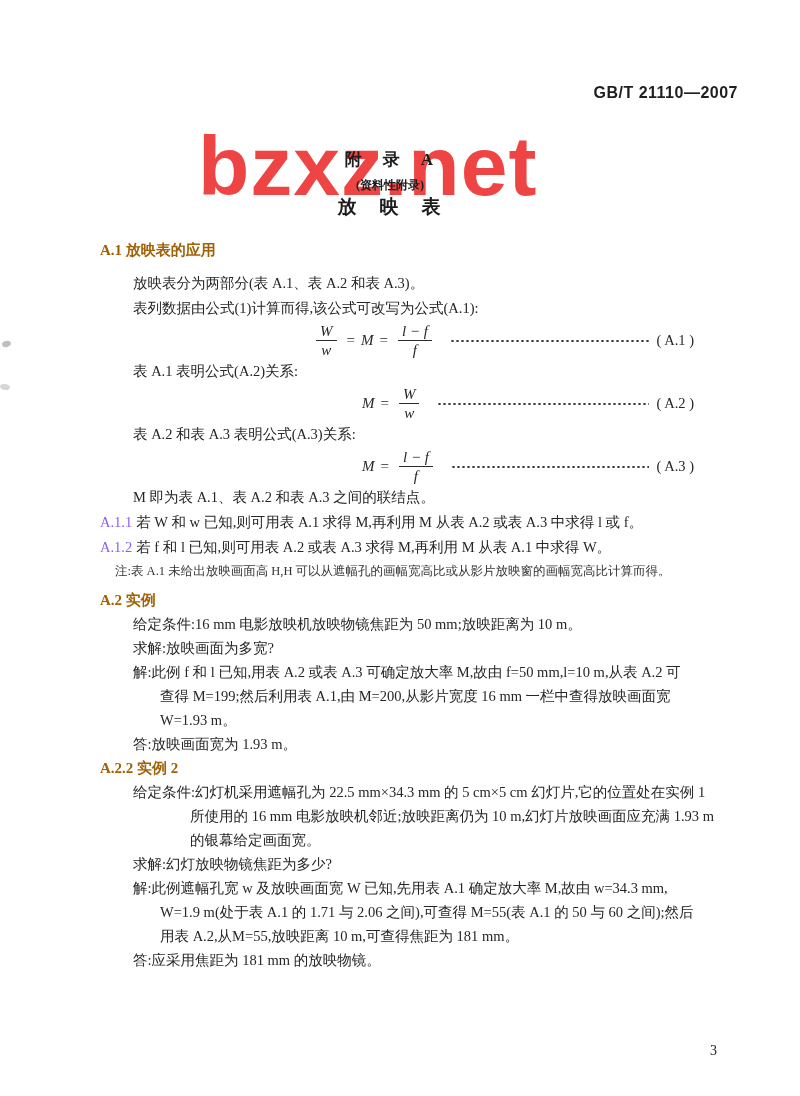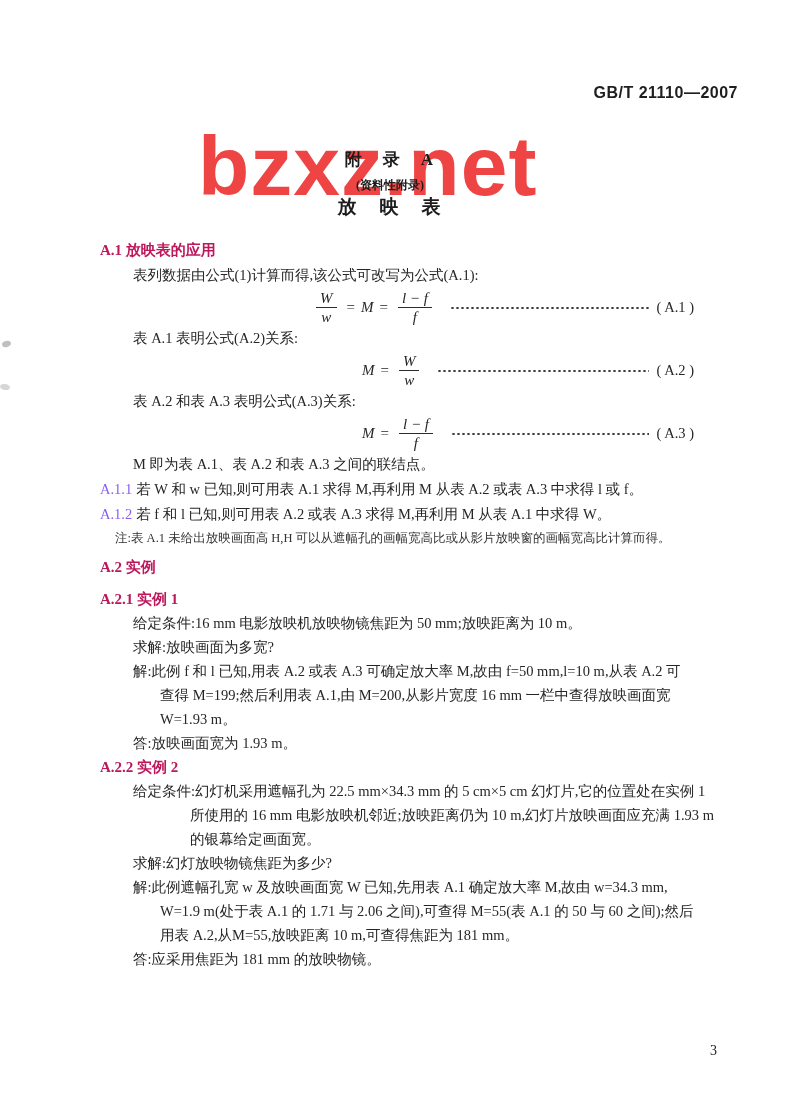--- a/index.html
+++ b/index.html
@@ -20,21 +20,21 @@
     font-family:"Liberation Sans","DejaVu Sans",sans-serif;
     font-weight:bold; font-size:16px; letter-spacing:0.5px; color:#1e1e1e; z-index:2;
   }
   .title-block { position:absolute; top:148px; left:0; width:780px; text-align:center; z-index:2; }
   .title-line { font-weight:bold; color:#1c1c1c; }
   .title-1 { font-size:17px; letter-spacing:2px; }
   .title-2 { font-size:12px; margin-top:6px; }
   .title-3 { font-size:19px; letter-spacing:2px; margin-top:0; }
   .content { position:absolute; left:100px; top:238px; width:640px; font-size:14.5px; line-height:25px; z-index:2; }
   .line { white-space:nowrap; }
-  .h-sec { font-weight:bold; font-size:15px; color:#be185d; }
+  .h-sec { font-weight:bold; font-size:15px; color:#a16207; }
   .indent1 { padding-left:33px; }
   .indent2 { padding-left:60px; }
   .indent3 { padding-left:90px; }
   .note-line { font-size:12.5px; padding-left:15px; line-height:22px; color:#333; }
   .item-num { font-weight:normal; margin-right:4px; color:#8b5cf6; }
   .formula-row { display:flex; align-items:center; width:594px; height:38px; }
   .fsp1 { flex:0 0 212px; }
   .fsp2 { flex:0 0 262px; }
   .fbody { display:inline-flex; align-items:center; font-size:15px; }
   .frac { display:inline-flex; flex-direction:column; align-items:center; margin:0 4px; line-height:16px; }
@@ -72,20 +72,21 @@
   <div class="title-block">
     <div class="title-line title-1">附　录　A</div>
     <div class="title-line title-2">(资料性附录)</div>
     <div class="title-line title-3">放　映　表</div>
   </div>
 
   <div class="content">
 
     <div class="line h-sec">A.1  放映表的应用</div>
 
+    <div class="line indent1 mt8">放映表分为两部分(表 A.1、表 A.2 和表 A.3)。</div>
     <div class="line indent1">表列数据由公式(1)计算而得,该公式可改写为公式(A.1):</div>
 
     <div class="formula-row">
       <span class="fsp1"></span>
       <span class="fbody">
         <span class="frac">
           <span class="fnum var">W</span>
           <span class="fden var">w</span>
         </span>
         <span class="fop">=</span>
@@ -139,21 +140,20 @@
     </div>
     <div class="line">
       <span class="item-num">A.1.2</span><span>若 f 和 l 已知,则可用表 A.2 或表 A.3 求得 M,再利用 M 从表 A.1 中求得 W。</span>
     </div>
 
     <div class="line note-line">注:表 A.1 未给出放映画面高 H,H 可以从遮幅孔的画幅宽高比或从影片放映窗的画幅宽高比计算而得。</div>
 
     <div class="examples">
       <div class="line h-sec sec-a2">A.2  实例</div>
 
-      <div class="line h-sec h-ex1">A.2.1  实例 1</div>
       <div class="line indent1">给定条件:16 mm 电影放映机放映物镜焦距为 50 mm;放映距离为 10 m。</div>
       <div class="line indent1">求解:放映画面为多宽?</div>
       <div class="line indent1">解:此例 f 和 l 已知,用表 A.2 或表 A.3 可确定放大率 M,故由 f=50 mm,l=10 m,从表 A.2 可</div>
       <div class="line indent2">查得 M=199;然后利用表 A.1,由 M=200,从影片宽度 16 mm 一栏中查得放映画面宽</div>
       <div class="line indent2">W=1.93 m。</div>
       <div class="line indent1">答:放映画面宽为 1.93 m。</div>
 
       <div class="line h-sec">A.2.2  实例 2</div>
       <div class="line indent1">给定条件:幻灯机采用遮幅孔为 22.5 mm×34.3 mm 的 5 cm×5 cm 幻灯片,它的位置处在实例 1</div>
       <div class="line indent3">所使用的 16 mm 电影放映机邻近;放映距离仍为 10 m,幻灯片放映画面应充满 1.93 m</div>

